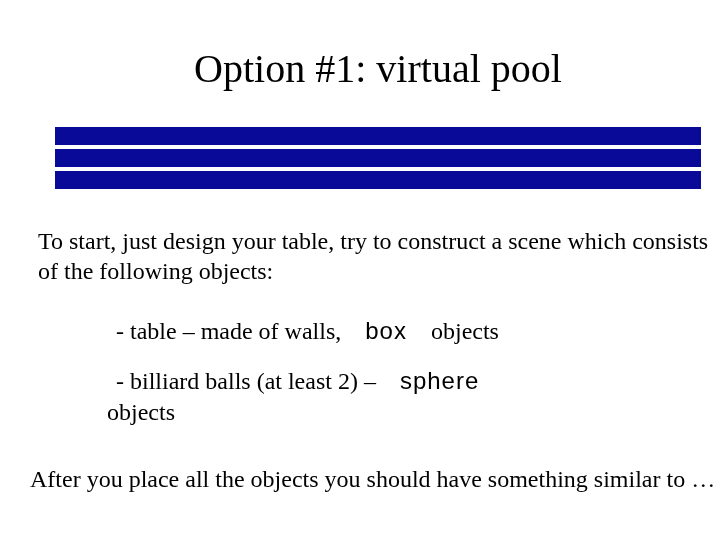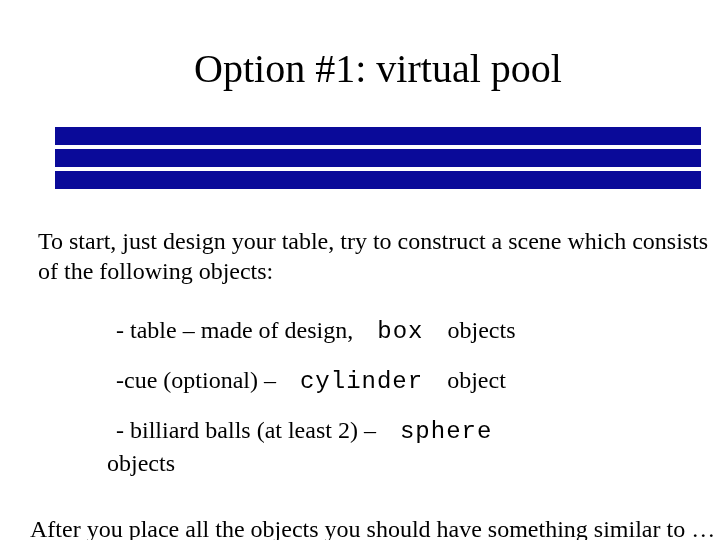--- a/index.html
+++ b/index.html
@@ -5,21 +5,21 @@
   * { margin: 0; padding: 9px; box-sizing: border-box; }
   html, body { width: 720px; height: 540px; background: #fff; font-family: "Times New Roman", Times, serif; color: #000; }
   .slide { width: 720px; height: 540px; position: relative; padding: 0; }
   .title-wrap { text-align: center; padding-top: 18px; }
   .title { font-size: 40px; font-weight: normal; display: inline-block; }
   .rules { margin: 8px 28px 0 28px; }
   .rule { height: 3px; background: #0a0a99; margin-bottom: 4px; }
   .intro { font-size: 24px; line-height: 1.25; padding: 24px 12px 0 20px; }
   .list { font-size: 24px; line-height: 1.3; padding: 20px 12px 0 80px; max-width: 580px; }
   .list .row { display: block; }
-  .mono { font-family: Liberation Mono, monospace; letter-spacing: 1px; }
+  .mono { font-family: Liberation Sans, sans-serif; letter-spacing: 1px; }
   .outro { font-size: 24px; line-height: 1.25; padding: 26px 12px 0 12px; }
 </style>
 </head>
 <body>
 
 <div class="slide">
 
   <div class="title-wrap">
     <h1 class="title">Option #1:  virtual pool</h1>
   </div>
@@ -27,24 +27,21 @@
   <div class="rules">
     <div class="rule"></div>
     <div class="rule"></div>
     <div class="rule"></div>
   </div>
 
   <p class="intro">To start, just design your table, try to construct a scene which consists of the following objects:</p>
 
   <div class="list">
     <span class="row">
-      <span>- table – made of design, </span><span class="mono">box</span><span> objects</span>
-    </span>
-    <span class="row">
-      <span>-cue (optional) – </span><span class="mono">cylinder</span><span> object</span>
+      <span>- table – made of walls, </span><span class="mono">box</span><span> objects</span>
     </span>
     <span class="row">
       <span>- billiard balls (at least 2) – </span><span class="mono">sphere</span><span> objects</span>
     </span>
   </div>
 
   <p class="outro">After you place all the objects you should have something similar to …</p>
 
 </div>
 

